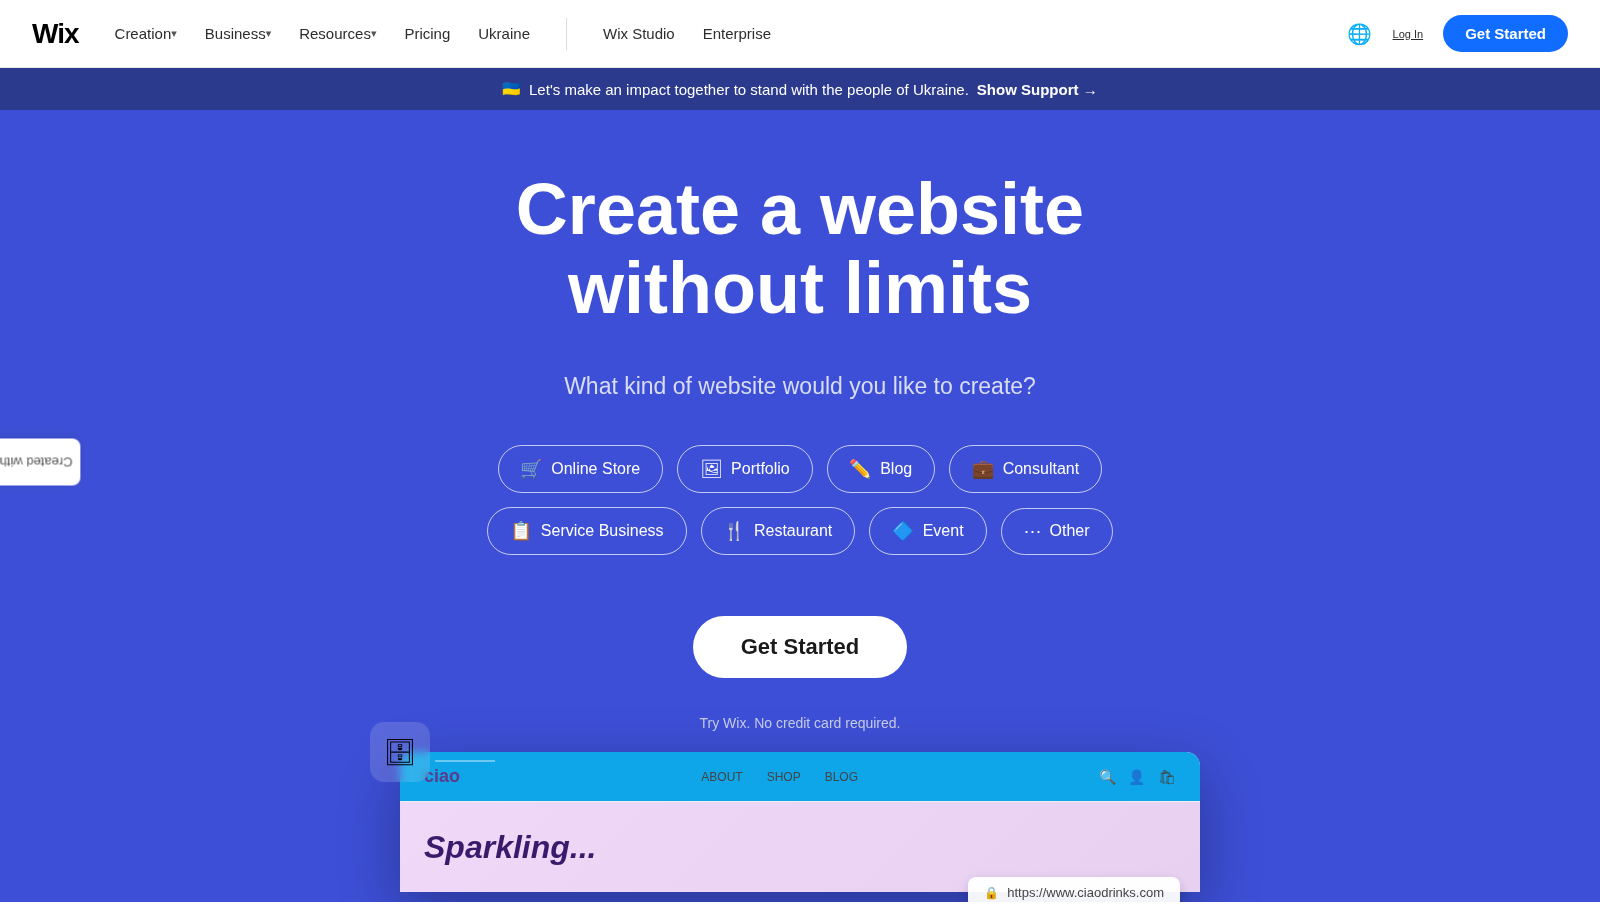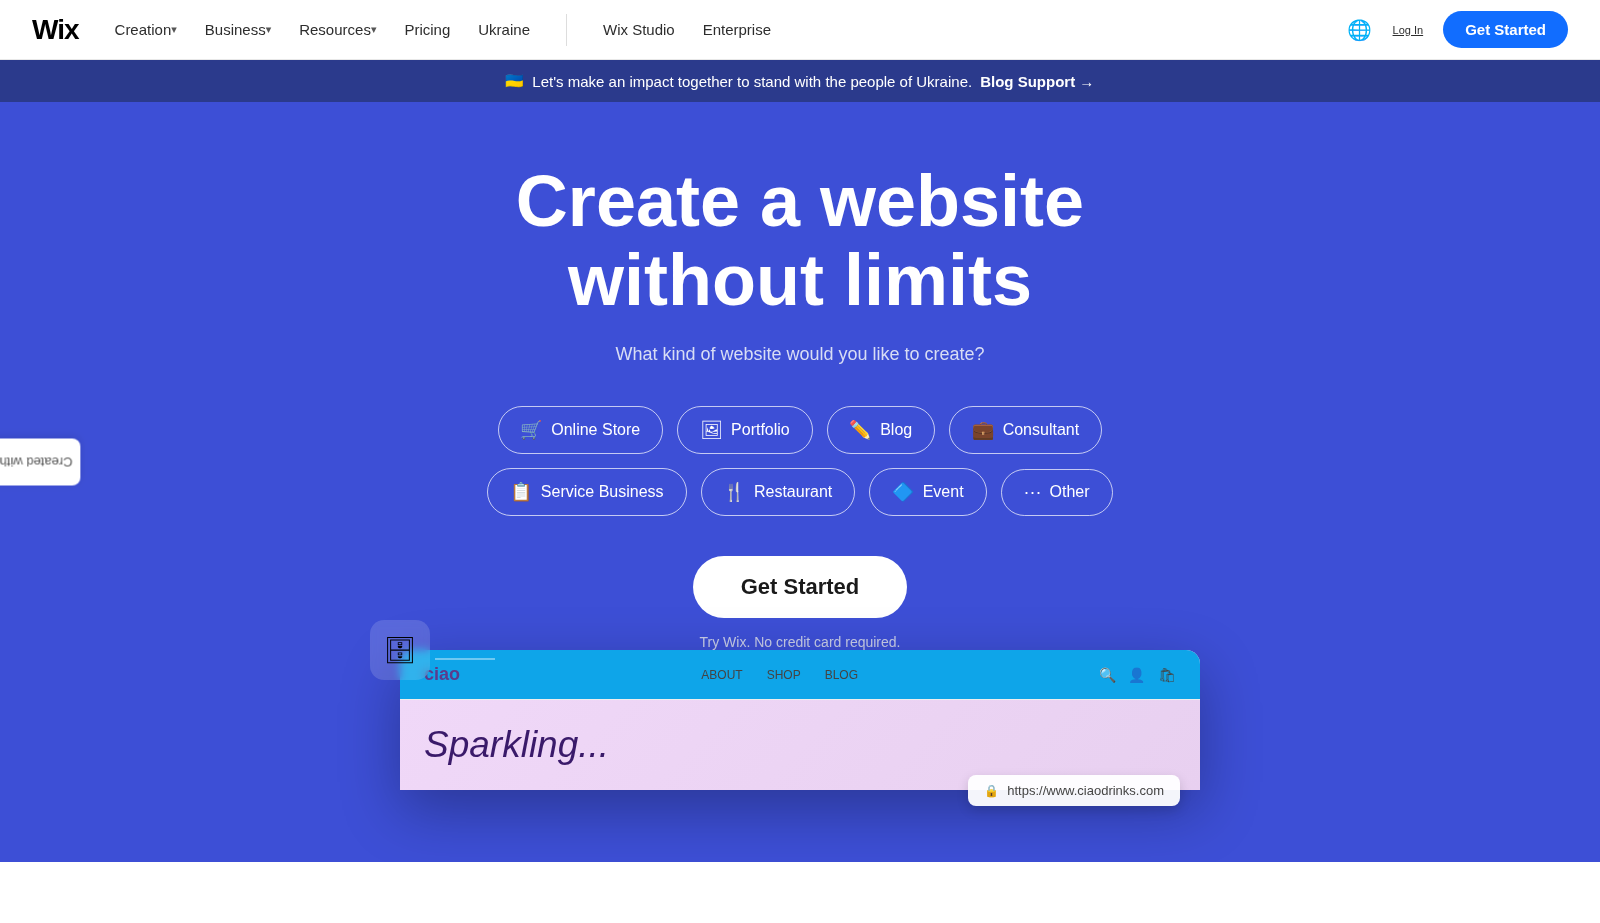--- a/index.html
+++ b/index.html
@@ -4,21 +4,21 @@
   <style>
     * { margin: 0; padding: 0; box-sizing: border-box; }
     body { font-family: 'Helvetica Neue', Arial, sans-serif; overflow-x: hidden; }
 
     
     .navbar {
       display: flex;
       align-items: center;
       justify-content: space-between;
       padding: 0 32px;
-      height: 60px;
+      height: 68px;
       background: #fff;
       border-bottom: 1px solid #e8e8e8;
       position: relative;
       z-index: 10;
     }
     .navbar-left { display: flex; align-items: center; gap: 36px; }
     .wix-logo { font-size: 28px; font-weight: 900; color: #000; letter-spacing: -1px; }
     .nav-links { display: flex; align-items: center; gap: 28px; }
     .nav-item {
       display: flex; align-items: center; 
@@ -61,35 +61,36 @@
     .hero {
       background: #3d4fd6;
       min-height: 760px;
       display: flex;
       flex-direction: column;
       align-items: center;
       justify-content: flex-start;
       padding: 60px 20px 10px;
       position: relative;
       overflow: hidden;
+      gap: 21px;
     }
     .hero-title {
       font-size: 72px;
       font-weight: 900;
       color: #fff;
       text-align: center;
       line-height: 1.1;
       max-width: 700px;
       margin-bottom: 24px;
     }
     .hero-subtitle {
-      font-size: 18px;
+      font-size: 23px;
       color: #d8ddf5;
       text-align: center;
-      margin-bottom: 41px;
+      margin-bottom: 24px;
     }
 
     
     .category-grid {
       display: flex;
       flex-direction: column;
       align-items: center;
       gap: 14px;
       margin-bottom: 40px;
     }
@@ -151,21 +152,21 @@
     .preview-logo { font-size: 18px; font-weight: 700; color: #5c3b8c; }
     .preview-nav-links { display: flex; gap: 24px; font-size: 12px; color: #444; }
     .preview-nav-icons { display: flex; gap: 12px; font-size: 14px; color: #444; }
     .preview-body {
       background: linear-gradient(135deg, #f0d8f8 0%, #e8d0f0 100%);
       min-height: 90px;
       display: flex;
       align-items: center;
       padding: 20px 24px;
     }
-    .preview-heading { font-size: 37px; font-weight: 400; color: #3a1a6a; font-style: italic; }
+    .preview-heading { font-size: 32px; font-weight: 700; color: #3a1a6a; font-style: italic; }
 
     
     .url-bar {
       position: absolute;
       bottom: -16px;
       right: 20px;
       background: rgba(255,255,255,0.95);
       border-radius: 8px;
       padding: 8px 16px;
       display: flex;
@@ -273,21 +274,21 @@
     <span class="globe-icon">🌐</span>
     <button class="login-btn">Log In</button>
     <button class="get-started-btn-nav">Get Started</button>
   </div>
 </nav>
 
 <div class="ukraine-banner">
   <span>🇺🇦</span>
   <span>Let's make an impact together to stand with the people of Ukraine.</span>
   <a class="show-support">
-    <span>Blog Support</span>
+    <span>Show Support</span>
     <span>→</span>
   </a>
 </div>
 
 <section class="hero">
   <h1 class="hero-title">
     <span>Create a website</span><br>
     <span>without limits</span>
   </h1>
   <p class="hero-subtitle">What kind of website would you like to create?</p>

